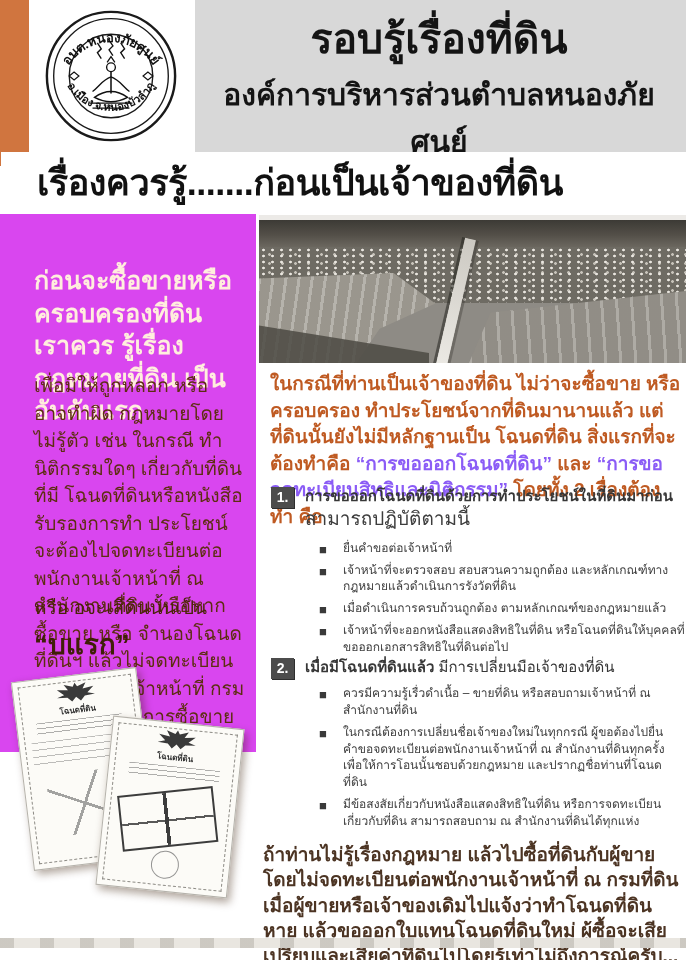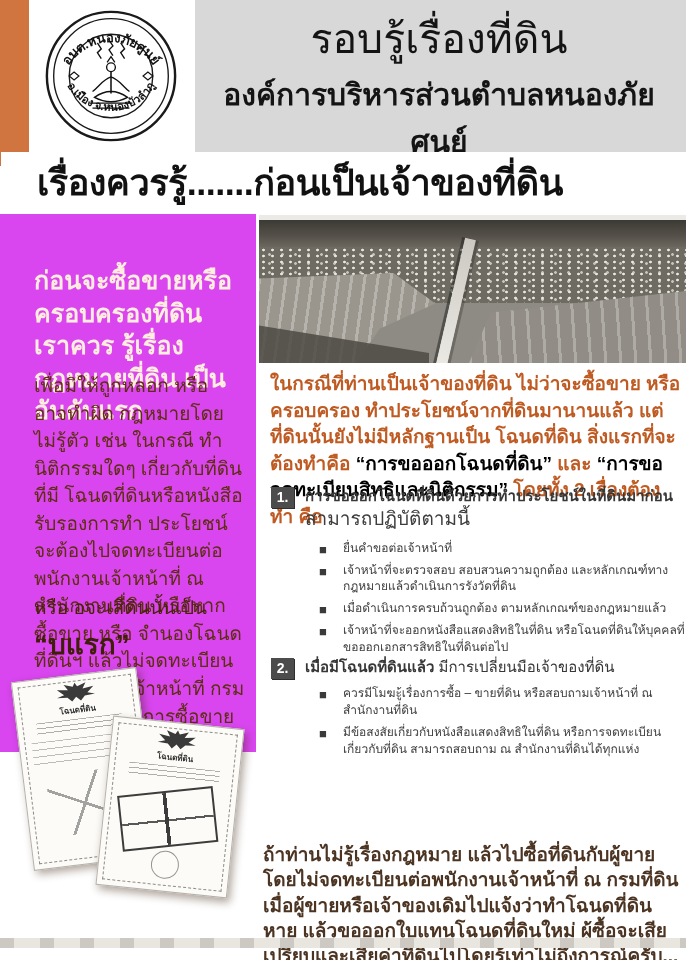--- a/index.html
+++ b/index.html
@@ -6,21 +6,21 @@
   .page{position:relative;width:686px;height:960px;background:#ffffff;overflow:hidden;
         font-family:"Liberation Sans", sans-serif;}
 
   
   .header-bg{position:absolute;left:0;top:0;width:686px;height:152px;background:#d8d8d8;}
   .accent-strip{position:absolute;left:0;top:0;width:29px;height:166px;background:#d0753f;}
   .logo-panel{position:absolute;left:29px;top:0;width:166px;height:152px;background:#ffffff;}
   .seal{position:absolute;left:14px;top:8px;width:136px;height:136px;}
   .title-block{position:absolute;left:200px;top:16px;width:478px;text-align:center;
                font-family:"Liberation Serif", serif;color:#141414;}
-  .main-title{font-size:41px;font-weight:normal;line-height:1.15;}
+  .main-title{font-size:41px;font-weight:bold;line-height:1.15;}
   .sub-title{font-size:30px;font-weight:bold;margin-top:8px;}
 
   
   .banner{position:absolute;left:1px;top:152px;width:686px;height:62px;background:#ffffff;}
   .banner-text{position:absolute;left:36px;top:2px;font-size:36px;font-weight:800;color:#111111;
                letter-spacing:-0.5px;}
 
   
   .sidebar{position:absolute;left:0;top:214px;width:256px;height:538px;background:#d946ef;}
   .sb-heading{position:absolute;left:34px;top:50px;width:205px;font-size:25px;font-weight:bold;
@@ -47,21 +47,21 @@
       clip-path:polygon(10% 30%,100% 0,100% 100%,0 100%);}
   .ph-dark-wedge{position:absolute;left:0;top:98px;width:170px;height:50px;background:#4c4a43;
       clip-path:polygon(0 25%,100% 80%,100% 100%,0 100%);opacity:.85;}
   .ph-road{position:absolute;left:206px;top:24px;width:11px;height:150px;
       background:linear-gradient(#ccc9c2,#f0eee9);transform:rotate(13deg);transform-origin:top center;
       box-shadow:-3px 0 0 rgba(35,34,30,.55),3px 0 0 rgba(35,34,30,.3);}
 
   
   .intro{position:absolute;left:270px;top:371px;width:412px;font-size:19px;font-weight:600;
          color:#bf5a22;line-height:1.4;}
-  .intro b{color:#000000;font-weight:800;}
+  .intro b{color:#8b5cf6;font-weight:800;}
   .section{position:absolute;left:271px;width:414px;padding-left:34px;box-sizing:border-box;}
   .sec-1{top:486px;} .sec-2{top:657px;}
   .badge{position:absolute;left:0;top:1px;width:23px;height:21px;background:#4c4c4c;color:#ffffff;
          font-size:14px;font-weight:bold;text-align:center;line-height:21px;
          box-shadow:1px 1px 0 #2e2e2e;}
   .sec-title{font-size:15px;font-weight:bold;color:#373737;line-height:1.35;}
   .sec-title .normal{font-weight:normal;}
   .sec-sub{font-size:19px;color:#3d3d3d;line-height:1.35;}
   ul.bullets{list-style:none;margin:8px 0 0 0;padding:0 0 0 14px;}
   ul.bullets li{position:relative;padding-left:24px;font-size:12px;color:#3d3d3d;line-height:1.4;
@@ -173,21 +173,22 @@
       <li>เจ้าหน้าที่จะตรวจสอบ สอบสวนความถูกต้อง และหลักเกณฑ์ทางกฎหมายแล้วดำเนินการรังวัดที่ดิน</li>
       <li>เมื่อดำเนินการครบถ้วนถูกต้อง ตามหลักเกณฑ์ของกฎหมายแล้ว</li>
       <li>เจ้าหน้าที่จะออกหนังสือแสดงสิทธิในที่ดิน  หรือโฉนดที่ดินให้บุคคลที่ขอออกเอกสารสิทธิในที่ดินต่อไป</li>
     </ul>
   </div>
 
   <div class="section sec-2">
     <div class="badge">2.</div>
     <div class="sec-title"><span>เมื่อมีโฉนดที่ดินแล้ว</span><span class="normal"> มีการเปลี่ยนมือเจ้าของที่ดิน</span></div>
     <ul class="bullets">
-      <li>ควรมีโมฆะู้เรื่องการซื้อ – ขายที่ดิน หรือสอบถามเจ้าหน้าที่ ณ สำนักงานที่ดิน</li>
+      <li>ควรมีความรู้เรื่วดำเนื้อ – ขายที่ดิน หรือสอบถามเจ้าหน้าที่ ณ สำนักงานที่ดิน</li>
+      <li>ในกรณีต้องการเปลี่ยนชื่อเจ้าของใหม่ในทุกกรณี ผู้ขอต้องไปยื่นคำขอจดทะเบียนต่อพนักงานเจ้าหน้าที่ ณ สำนักงานที่ดินทุกครั้ง เพื่อให้การโอนนั้นชอบด้วยกฎหมาย และปรากฏชื่อท่านที่โฉนดที่ดิน</li>
       <li>มีข้อสงสัยเกี่ยวกับหนังสือแสดงสิทธิในที่ดิน หรือการจดทะเบียนเกี่ยวกับที่ดิน สามารถสอบถาม ณ สำนักงานที่ดินได้ทุกแห่ง</li>
     </ul>
   </div>
 
   <div class="outro">ถ้าท่านไม่รู้เรื่องกฎหมาย แล้วไปซื้อที่ดินกับผู้ขาย  โดยไม่จดทะเบียนต่อพนักงานเจ้าหน้าที่ ณ กรมที่ดิน เมื่อผู้ขายหรือเจ้าของเดิมไปแจ้งว่าทำโฉนดที่ดินหาย แล้วขอออกใบแทนโฉนดที่ดินใหม่ ผู้ซื้อจะเสียเปรียบและเสียค่าที่ดินไปโดยรู้เท่าไม่ถึงการณ์ครับ...</div>
 
   <div class="docs">
     <div class="doc doc-back">
       <div class="doc-inner"></div>
       <svg class="garuda" width="44" height="22" viewBox="0 0 60 30">

